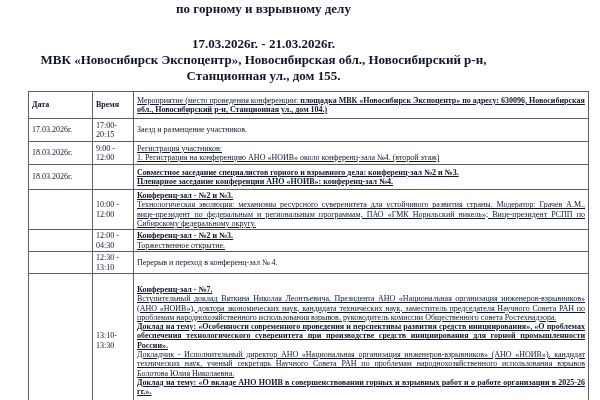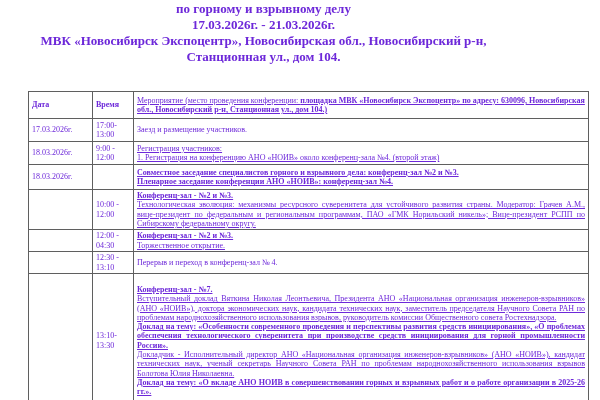--- a/index.html
+++ b/index.html
@@ -1,34 +1,34 @@
 <!DOCTYPE html>
 <html><head>
 <meta charset="utf-8">
 <style>
   html,body{margin:0;padding:0;background:#fff;}
   .sheet{
     position:relative;
     width:600px;height:400px;
     overflow:hidden;
     background:#fff;
-    color:#6d28d9;
+    color:#0f172a;
     font-family:"Liberation Serif","DejaVu Serif",serif;
   }
   
   .doc-header{
     position:absolute;top:0;left:0;
     width:527px;
     text-align:center;
     font-weight:bold;
     font-size:13px;
     line-height:16px;
   }
   .doc-header .title-line{margin-top:1px;}
-  .doc-header .dates-line{}
+  .doc-header .dates-line{margin-top:19px;}
   
   table.schedule{
     position:absolute;left:28px;top:91px;
     width:560px;
     border-collapse:collapse;
     table-layout:fixed;
     font-size:8px;
     line-height:9.3px;
   }
   table.schedule td{
@@ -57,41 +57,41 @@
 </style>
 </head>
 <body>
 
 <div class="sheet">
 
   <div class="doc-header">
     <div class="title-line">по горному и взрывному делу</div>
     <div class="dates-line">17.03.2026г. - 21.03.2026г.</div>
     <div>МВК «Новосибирск Экспоцентр», Новосибирская обл., Новосибирский р-н,</div>
-    <div>Станционная ул., дом 104.</div>
+    <div>Станционная ул., дом 155.</div>
   </div>
 
   <table class="schedule">
     <colgroup>
       <col class="col-date">
         <col class="col-time">
         <col class="col-event">
     </colgroup>
 
     <tbody>
         <tr class="h-hdr">
       <td class="b">Дата</td>
       <td class="b">Время</td>
       <td class="top"><span>Мероприятие (место проведения конференции: </span><span class="b">площадка МВК «Новосибирск Экспоцентр» по адресу: 630096, Новосибирская обл., Новосибирский р-н, Станционная ул., дом 104.)</span></td>
     </tr>
 
     <tr class="h-r1">
       <td>17.03.2026г.</td>
       <td class="time">17:00-
-13:00</td>
+20:15</td>
       <td>Заезд и размещение участников.</td>
     </tr>
 
     <tr class="h-r2">
       <td>18.03.2026г.</td>
       <td class="time">9:00 -
 12:00</td>
       <td class="top">
         <p class="c">Регистрация участников:</p>
         <p>1. Регистрация на конференцию АНО «НОИВ» около конференц-зала №4. (второй этаж)</p>

